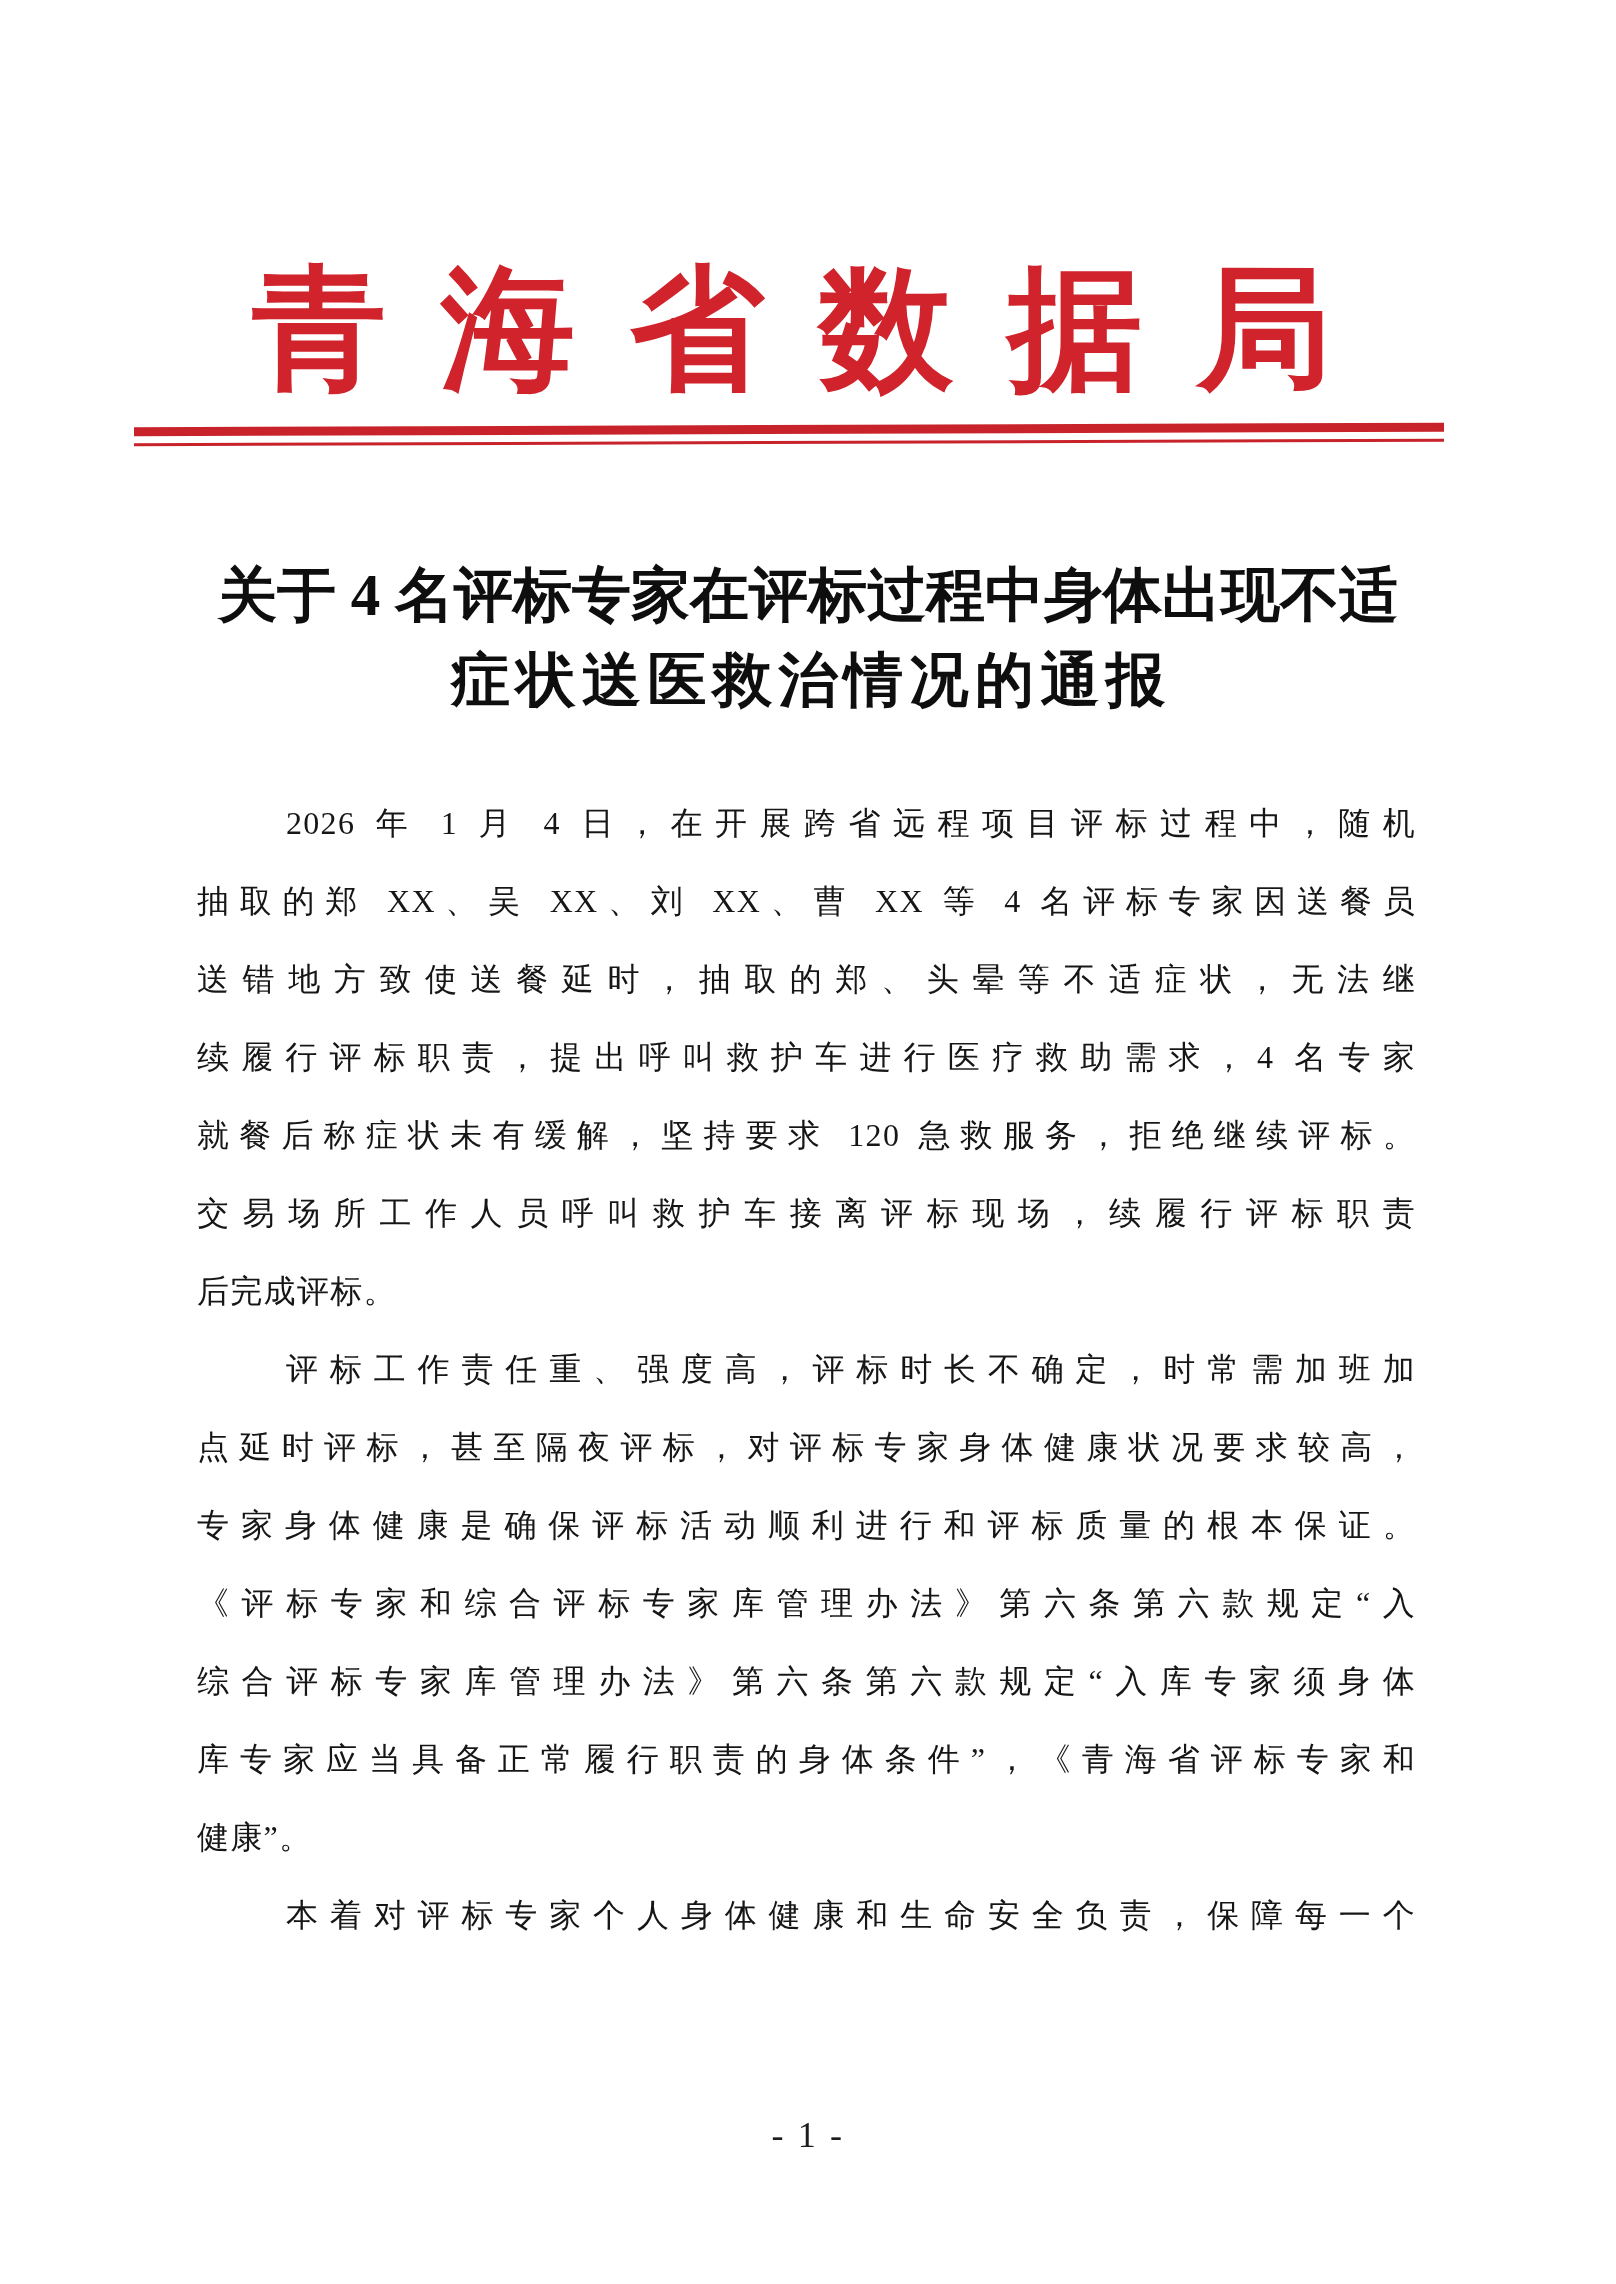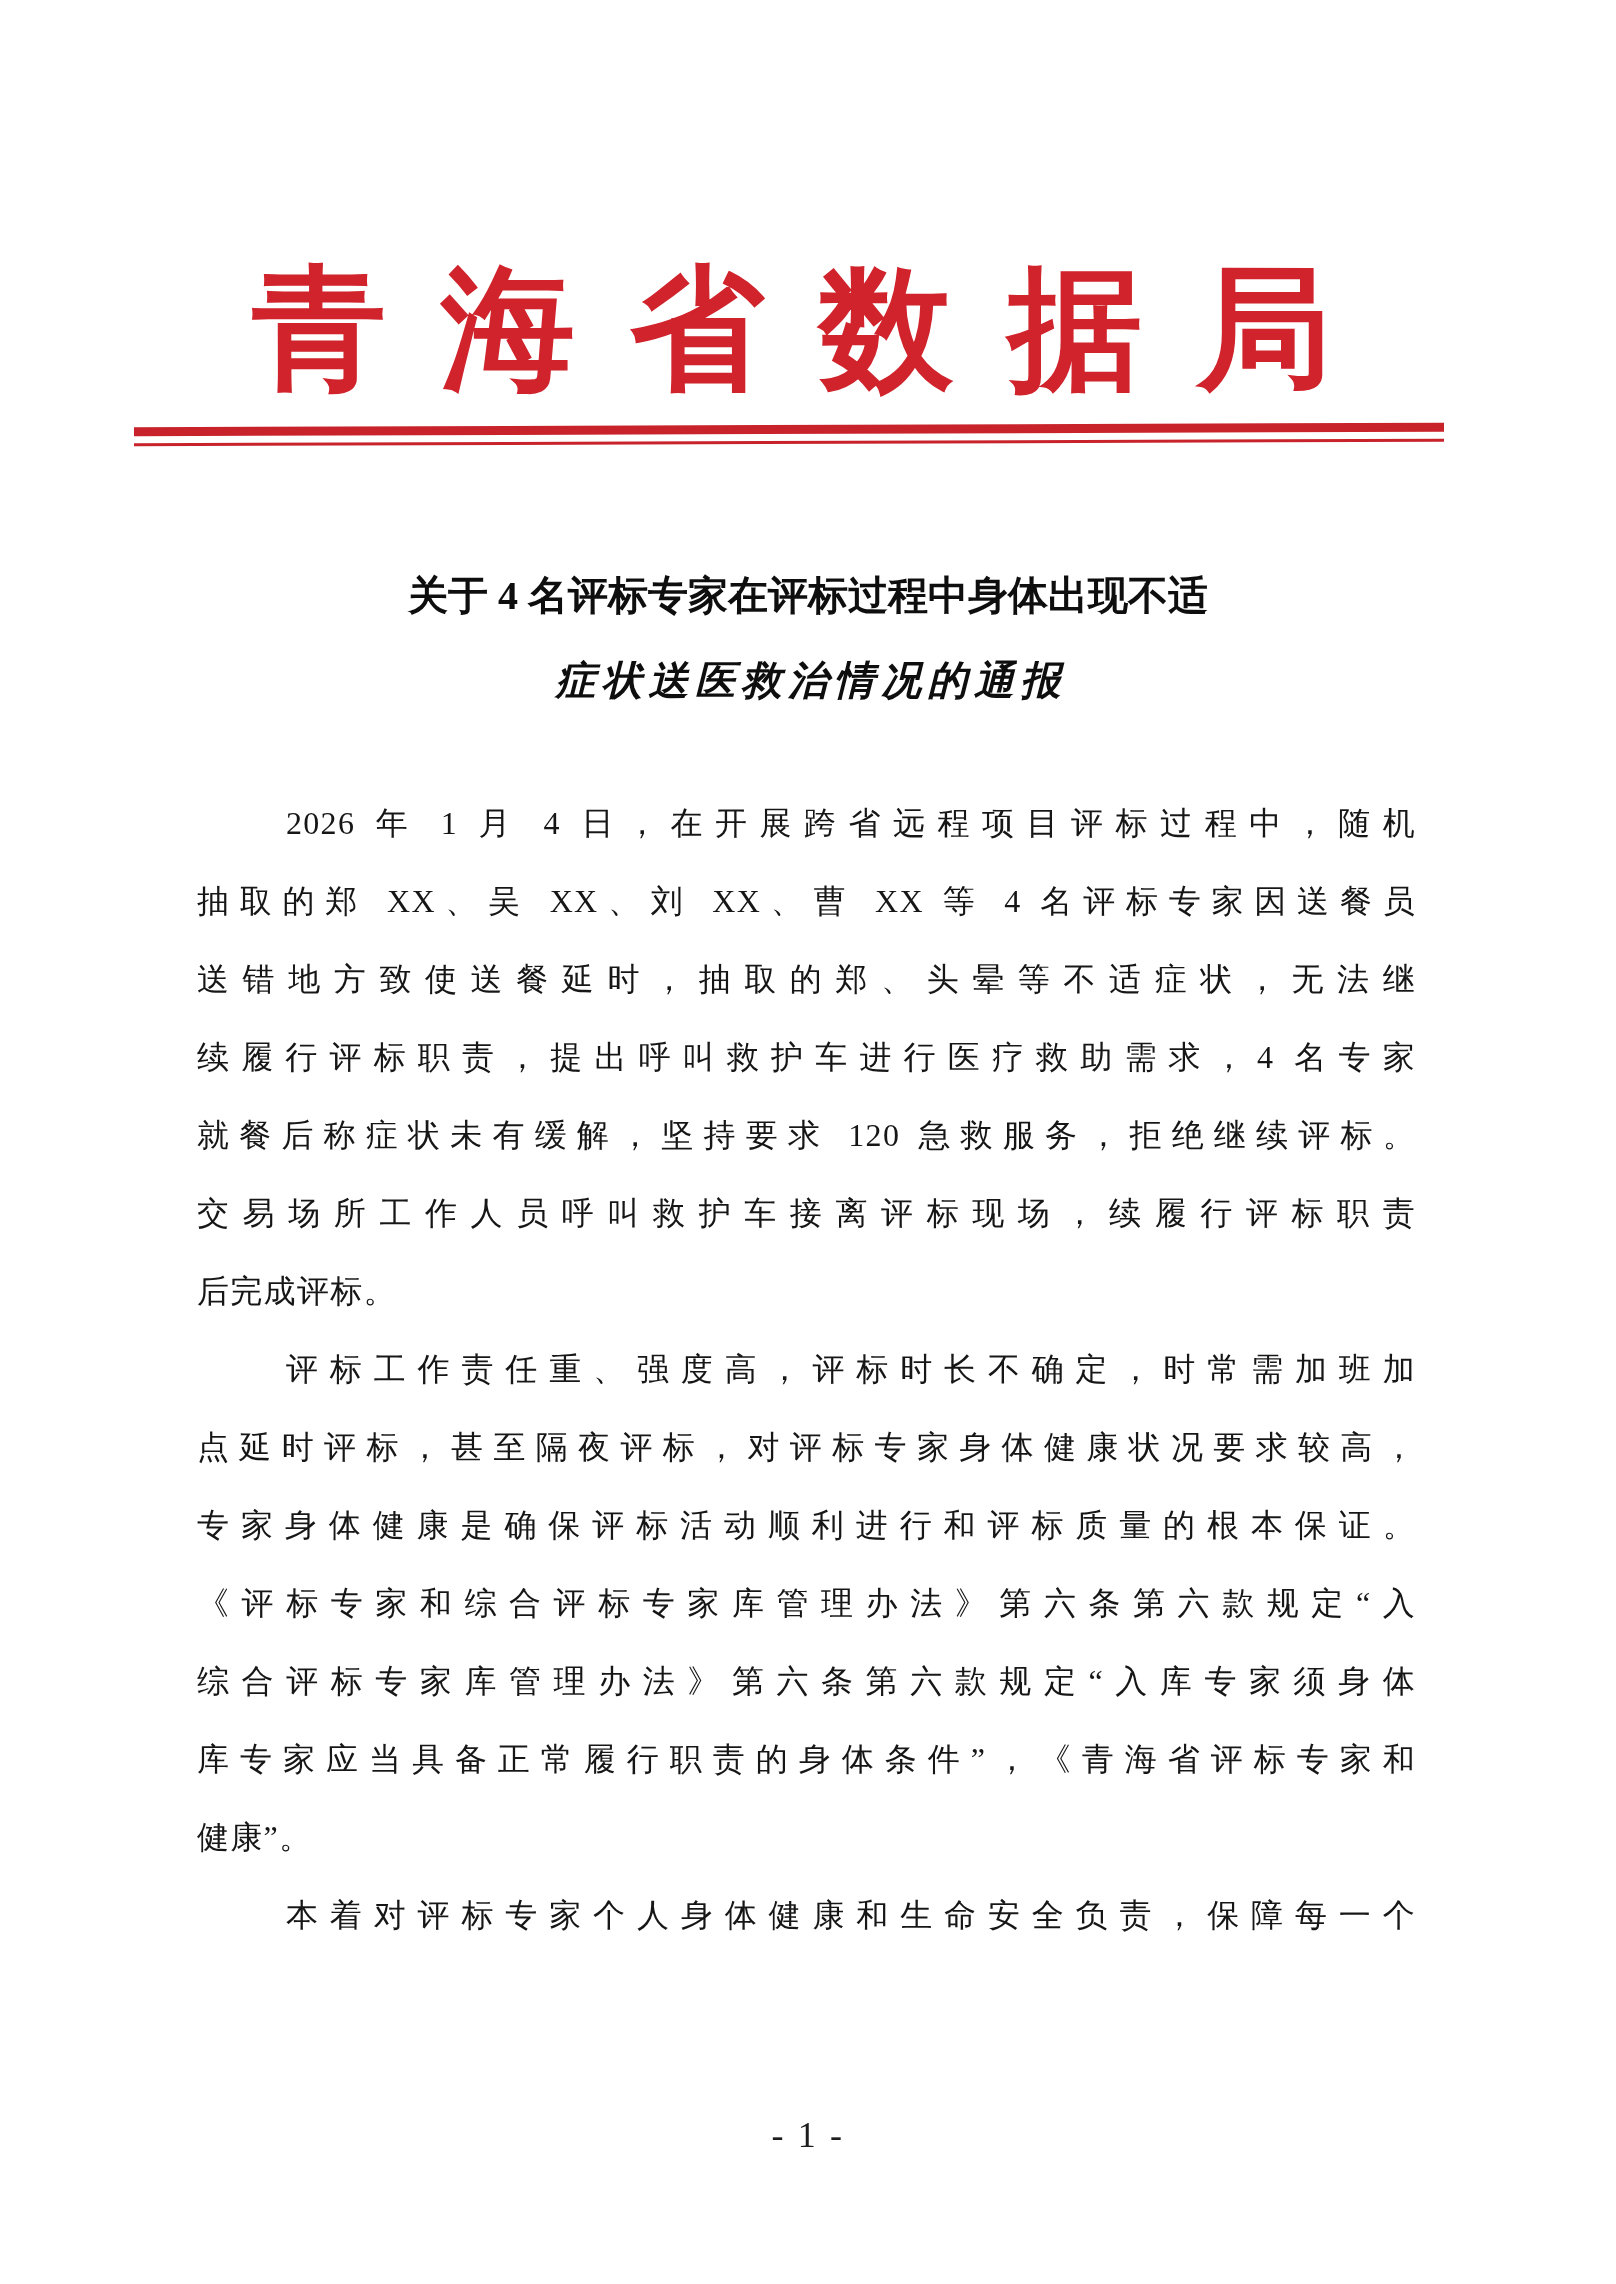--- a/index.html
+++ b/index.html
@@ -42,29 +42,28 @@
   .rule-thick { top: 425px; height: 8.5px; }
   .rule-thin  { top: 441px; height: 3.3px; }
 
   
   .doc-title {
     position: absolute;
     top: 553px;
     left: 0;
     width: 100%;
     text-align: center;
-    font-size: 40px;
+    font-size: 59px;
     line-height: 85px;
     font-weight: 700;
     color: #0e0e0e;
   }
   .doc-title .t2 {
     letter-spacing: 6.5px;
     padding-left: 6.5px;
-    font-style: italic;
   }
 
   
   .body-text {
     position: absolute;
     top: 784px;
     left: 197px;
     width: 1219px;
     font-size: 32px;
     line-height: 78px;

